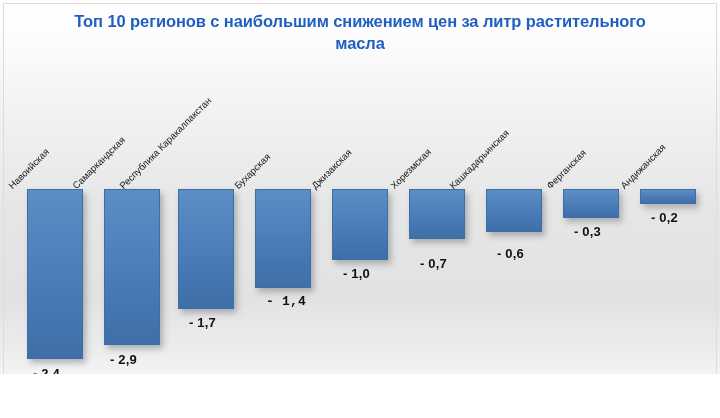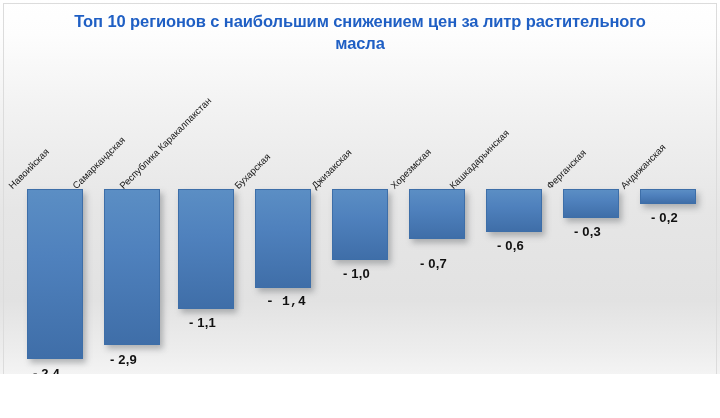--- a/index.html
+++ b/index.html
@@ -130,22 +130,22 @@
       <div class="cat-label" style="left: 78px; top: 180px;">Самаркандская</div>
       <div class="cat-label" style="left: 125px; top: 180px;">Республика Каракалпакстан</div>
       <div class="cat-label" style="left: 240px; top: 180px;">Бухарская</div>
       <div class="cat-label" style="left: 317px; top: 180px;">Джизакская</div>
       <div class="cat-label" style="left: 396px; top: 180px;">Хорезмская</div>
       <div class="cat-label" style="left: 455px; top: 180px;">Кашкадарьинская</div>
       <div class="cat-label" style="left: 552px; top: 180px;">Ферганская</div>
       <div class="cat-label" style="left: 626px; top: 180px;">Андижанская</div>
       <div class="val-label" style="left: 33px; top: 366px;">- 2,4</div>
       <div class="val-label" style="left: 110px; top: 352px;">- 2,9</div>
-      <div class="val-label" style="left: 189px; top: 315px;">- 1,1</div>
+      <div class="val-label" style="left: 189px; top: 315px;">- 1,7</div>
       <div class="val-label" style="left: 266px; top: 294px; font-family: Liberation Mono, monospace;">- 1,4</div>
       <div class="val-label" style="left: 343px; top: 266px;">- 1,0</div>
       <div class="val-label" style="left: 420px; top: 256px;">- 0,7</div>
-      <div class="val-label" style="left: 497px; top: 238px; text-align: center;">- 0,6</div>
+      <div class="val-label" style="left: 497px; top: 246px; text-align: center;">- 0,6</div>
       <div class="val-label" style="left: 574px; top: 224px;">- 0,3</div>
       <div class="val-label" style="left: 651px; top: 210px;">- 0,2</div>
     </div>
 
 </div>
 
 </body></html>

